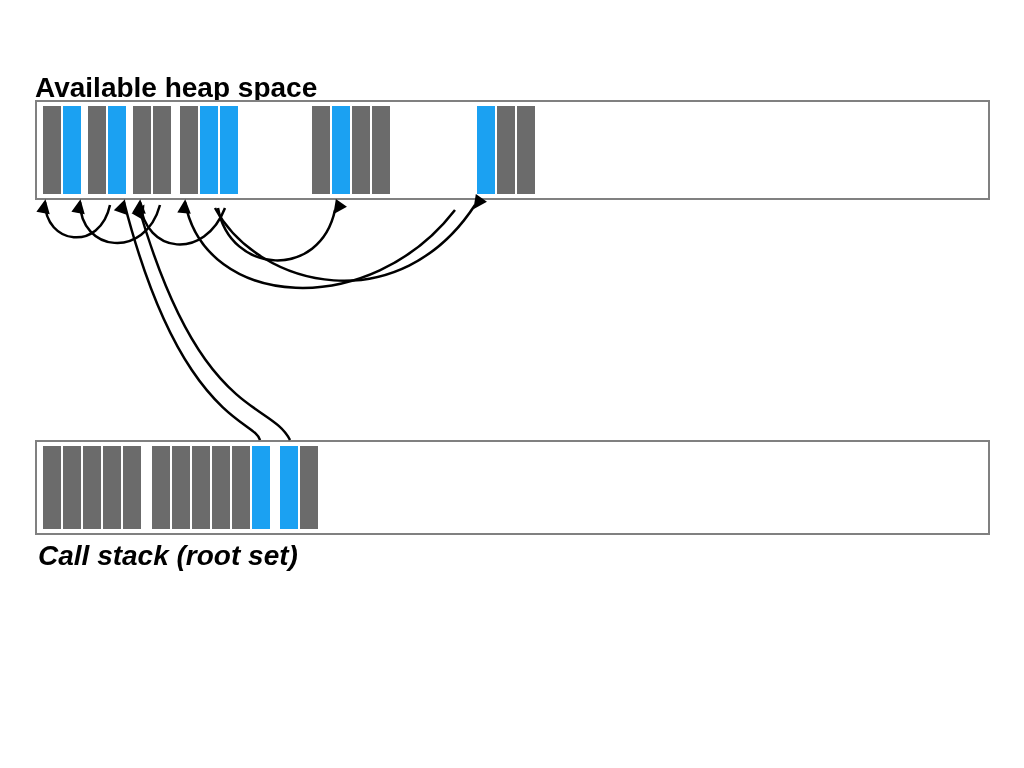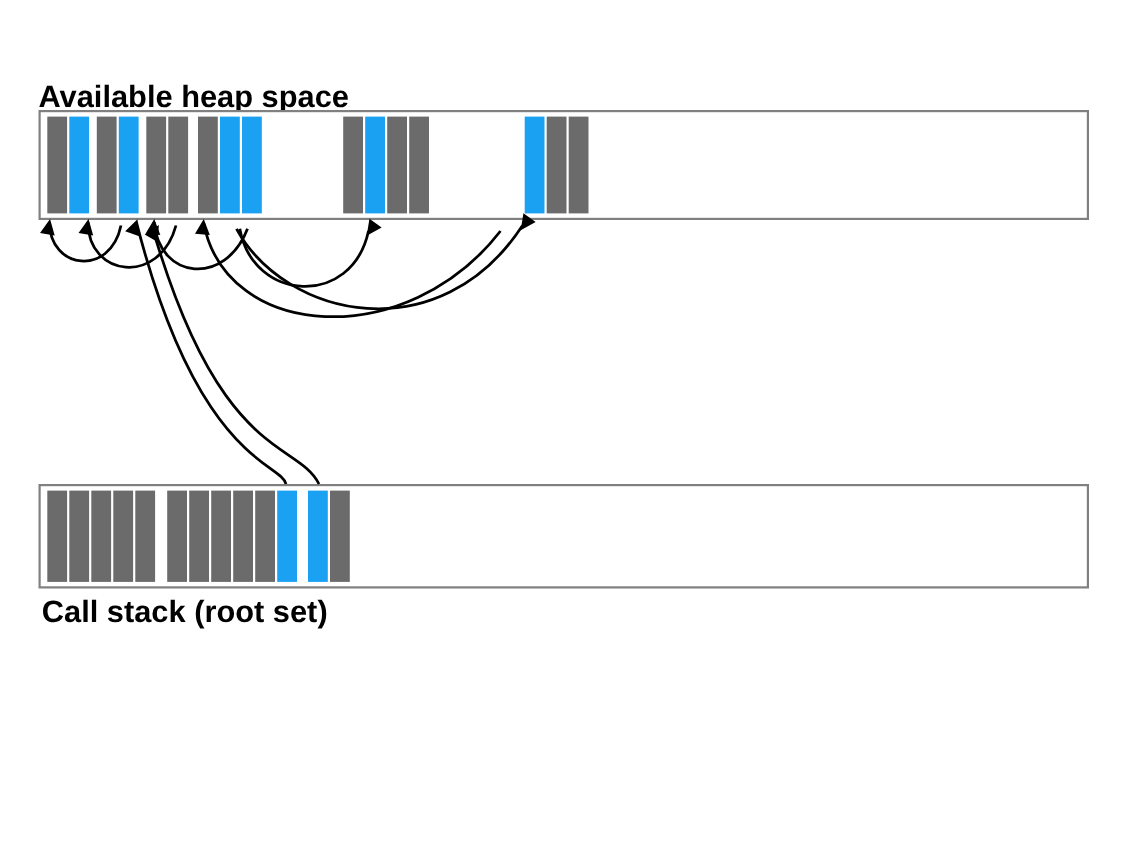--- a/index.html
+++ b/index.html
@@ -69,21 +69,21 @@
     <div class="block" style="left: 115px; width: 18px; background: rgb(107, 107, 107);"></div>
     <div class="block" style="left: 135px; width: 18px; background: rgb(107, 107, 107);"></div>
     <div class="block" style="left: 155px; width: 18px; background: rgb(107, 107, 107);"></div>
     <div class="block" style="left: 175px; width: 18px; background: rgb(107, 107, 107);"></div>
     <div class="block" style="left: 195px; width: 18px; background: rgb(107, 107, 107);"></div>
     <div class="block" style="left: 215px; width: 18px; background: rgb(27, 161, 242);"></div>
     <div class="block" style="left: 243px; width: 18px; background: rgb(27, 161, 242);"></div>
     <div class="block" style="left: 263px; width: 18px; background: rgb(107, 107, 107);"></div>
   </div>
 
-<div class="label" style="left:38px; top:540px;">Call stack (root set)</div>
+<div class="label" style="left:38px; top:540px;font-style:italic;">Call stack (root set)</div>
 
 <svg class="arrows">
   <g id="arrow-group" fill="none" stroke-width="2.5">
       <path d="M 45 202 C 45 245, 100 252, 110 205" stroke="#000000" fill="none"></path>
       <path d="M 47.99196075064508 212.58528085912695 L 45 202 L 38.568097284356696 210.9235994675075 Z" fill="#000000" stroke="#000000"></path>
       <path d="M 80 202 C 80 252, 145 260, 160 205" stroke="#000000" fill="none"></path>
       <path d="M 82.99196075064508 212.58528085912695 L 80 202 L 73.5680972843567 210.9235994675075 Z" fill="#000000" stroke="#000000"></path>
       <path d="M 140 202 C 145 255, 205 260, 225 208" stroke="#000000" fill="none"></path>
       <path d="M 143.903143452161 212.28423410818 L 140 202 L 134.37031555560748 211.45021973588788 Z" fill="#000000" stroke="#000000"></path>
       <path d="M 124 202 C 180 420, 255 420, 260 440" stroke="#000000" fill="none"></path>

